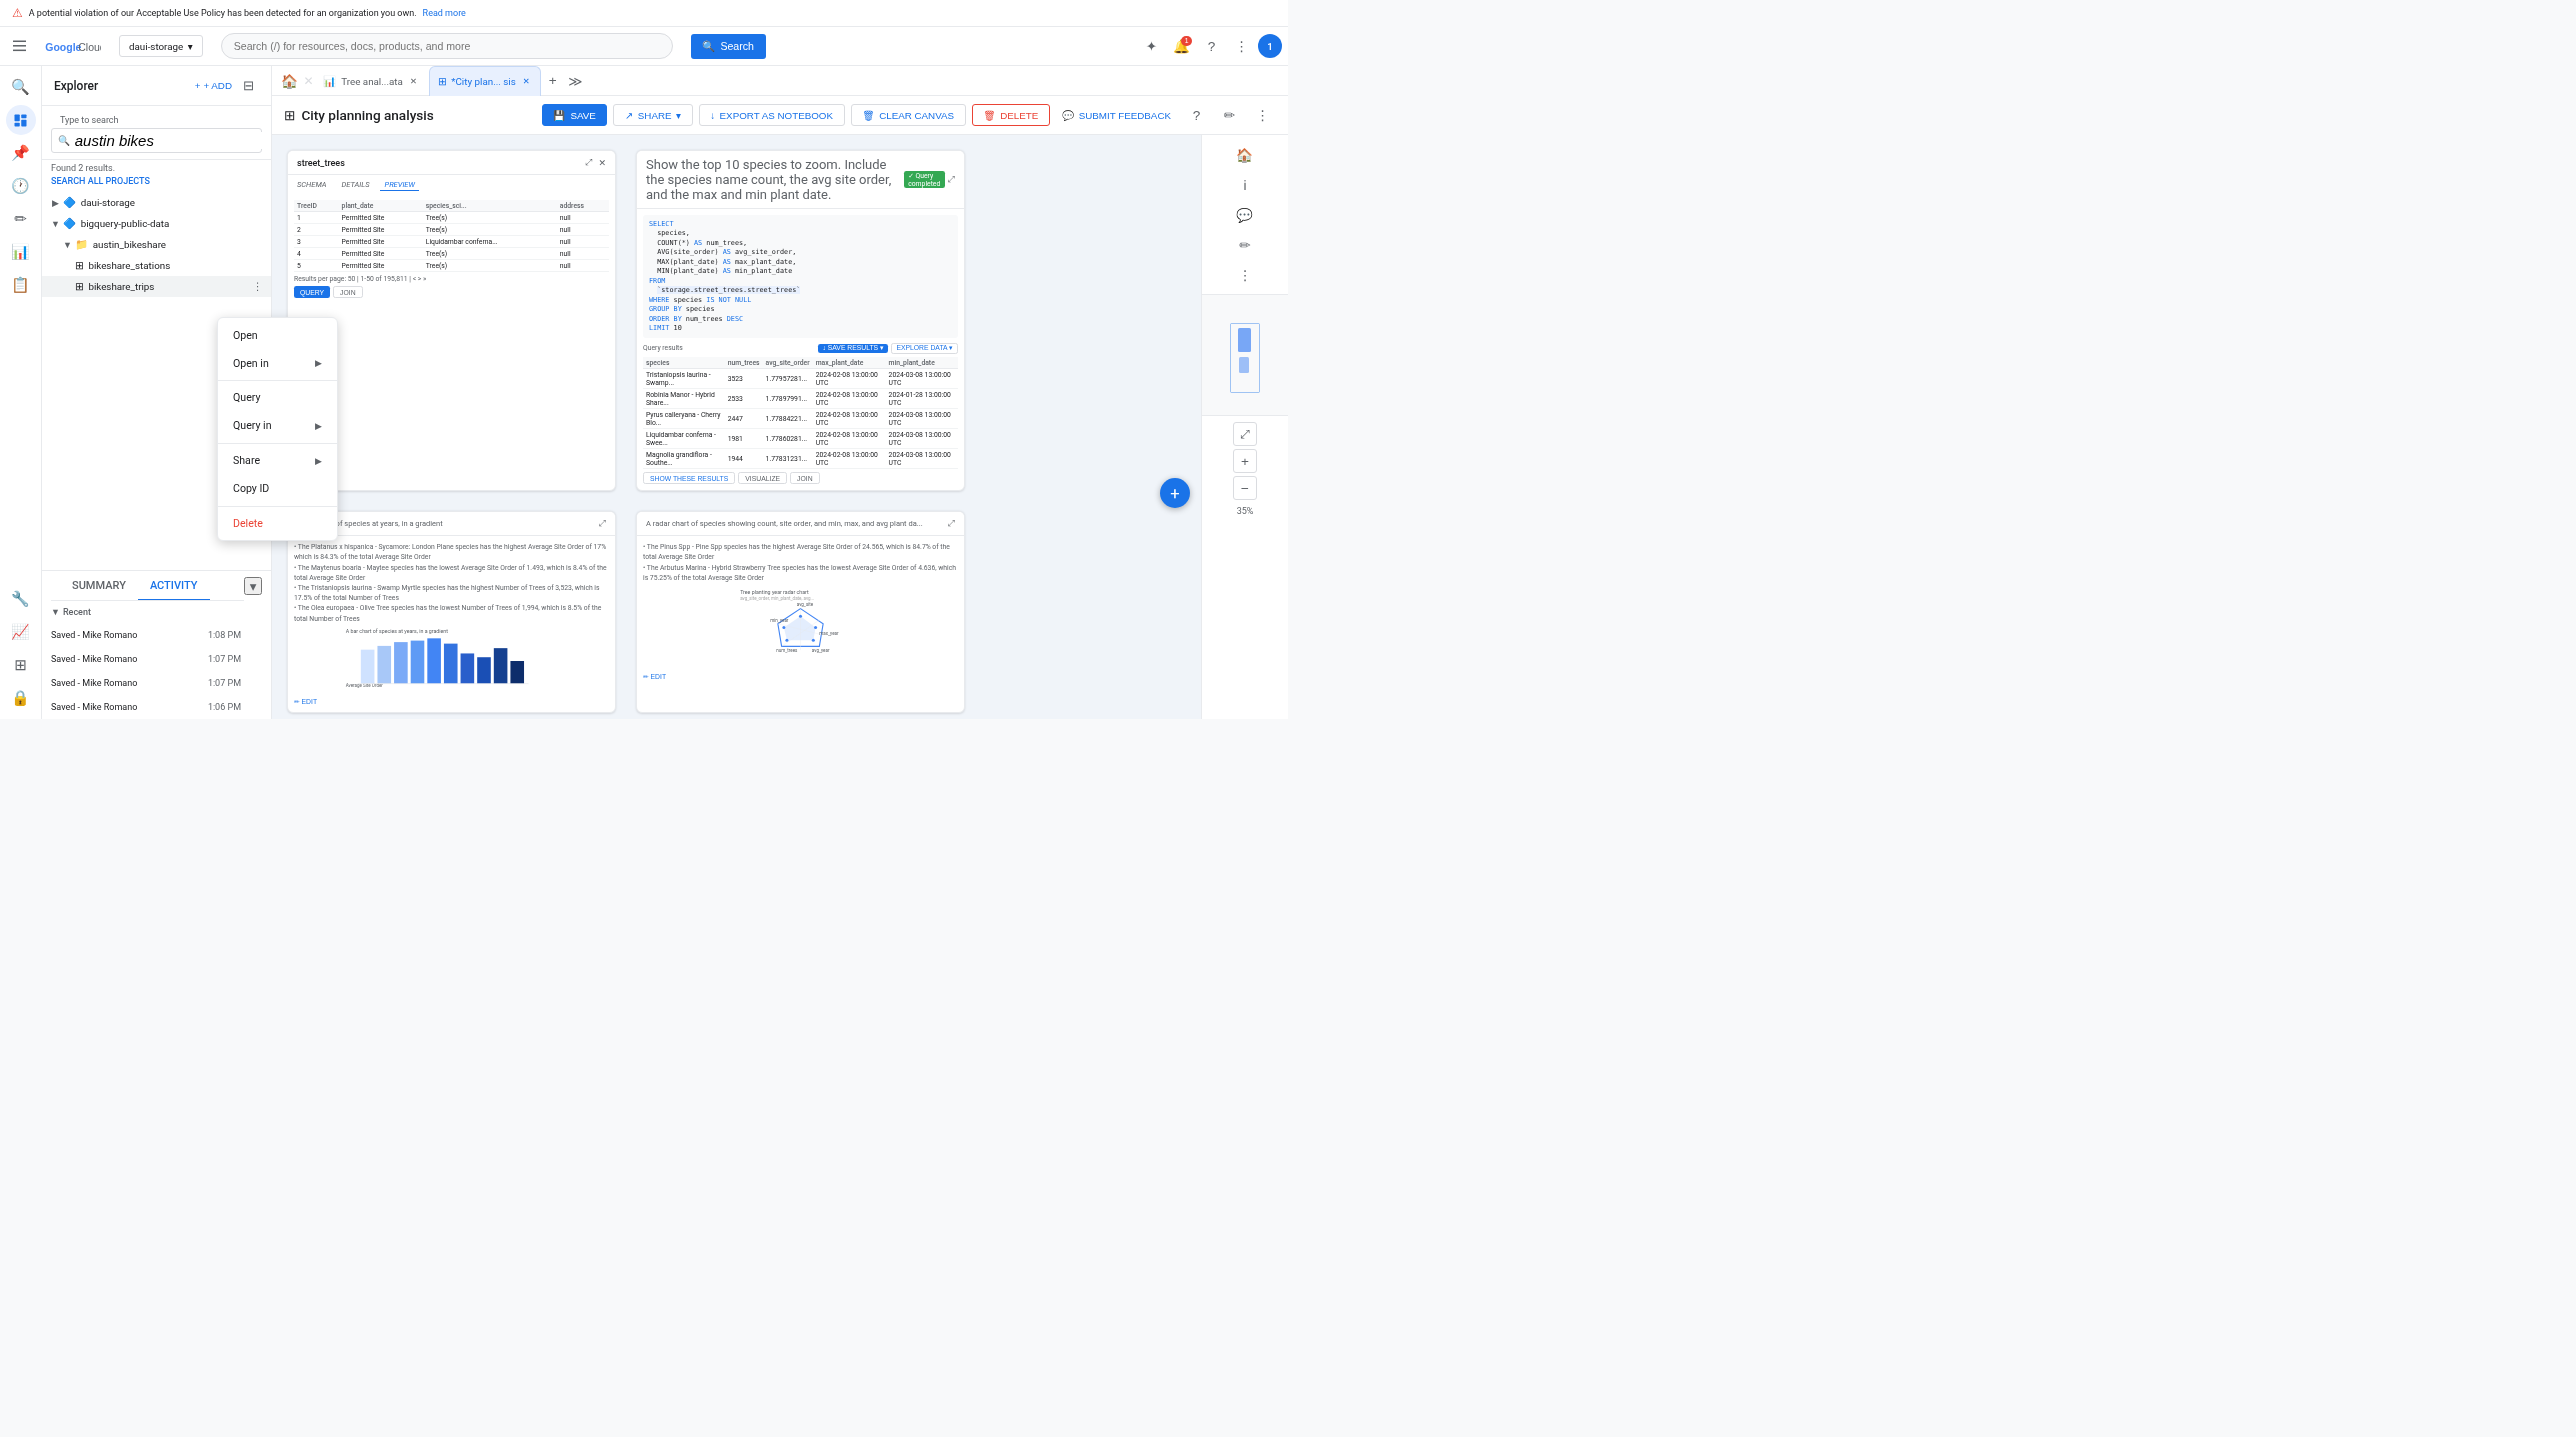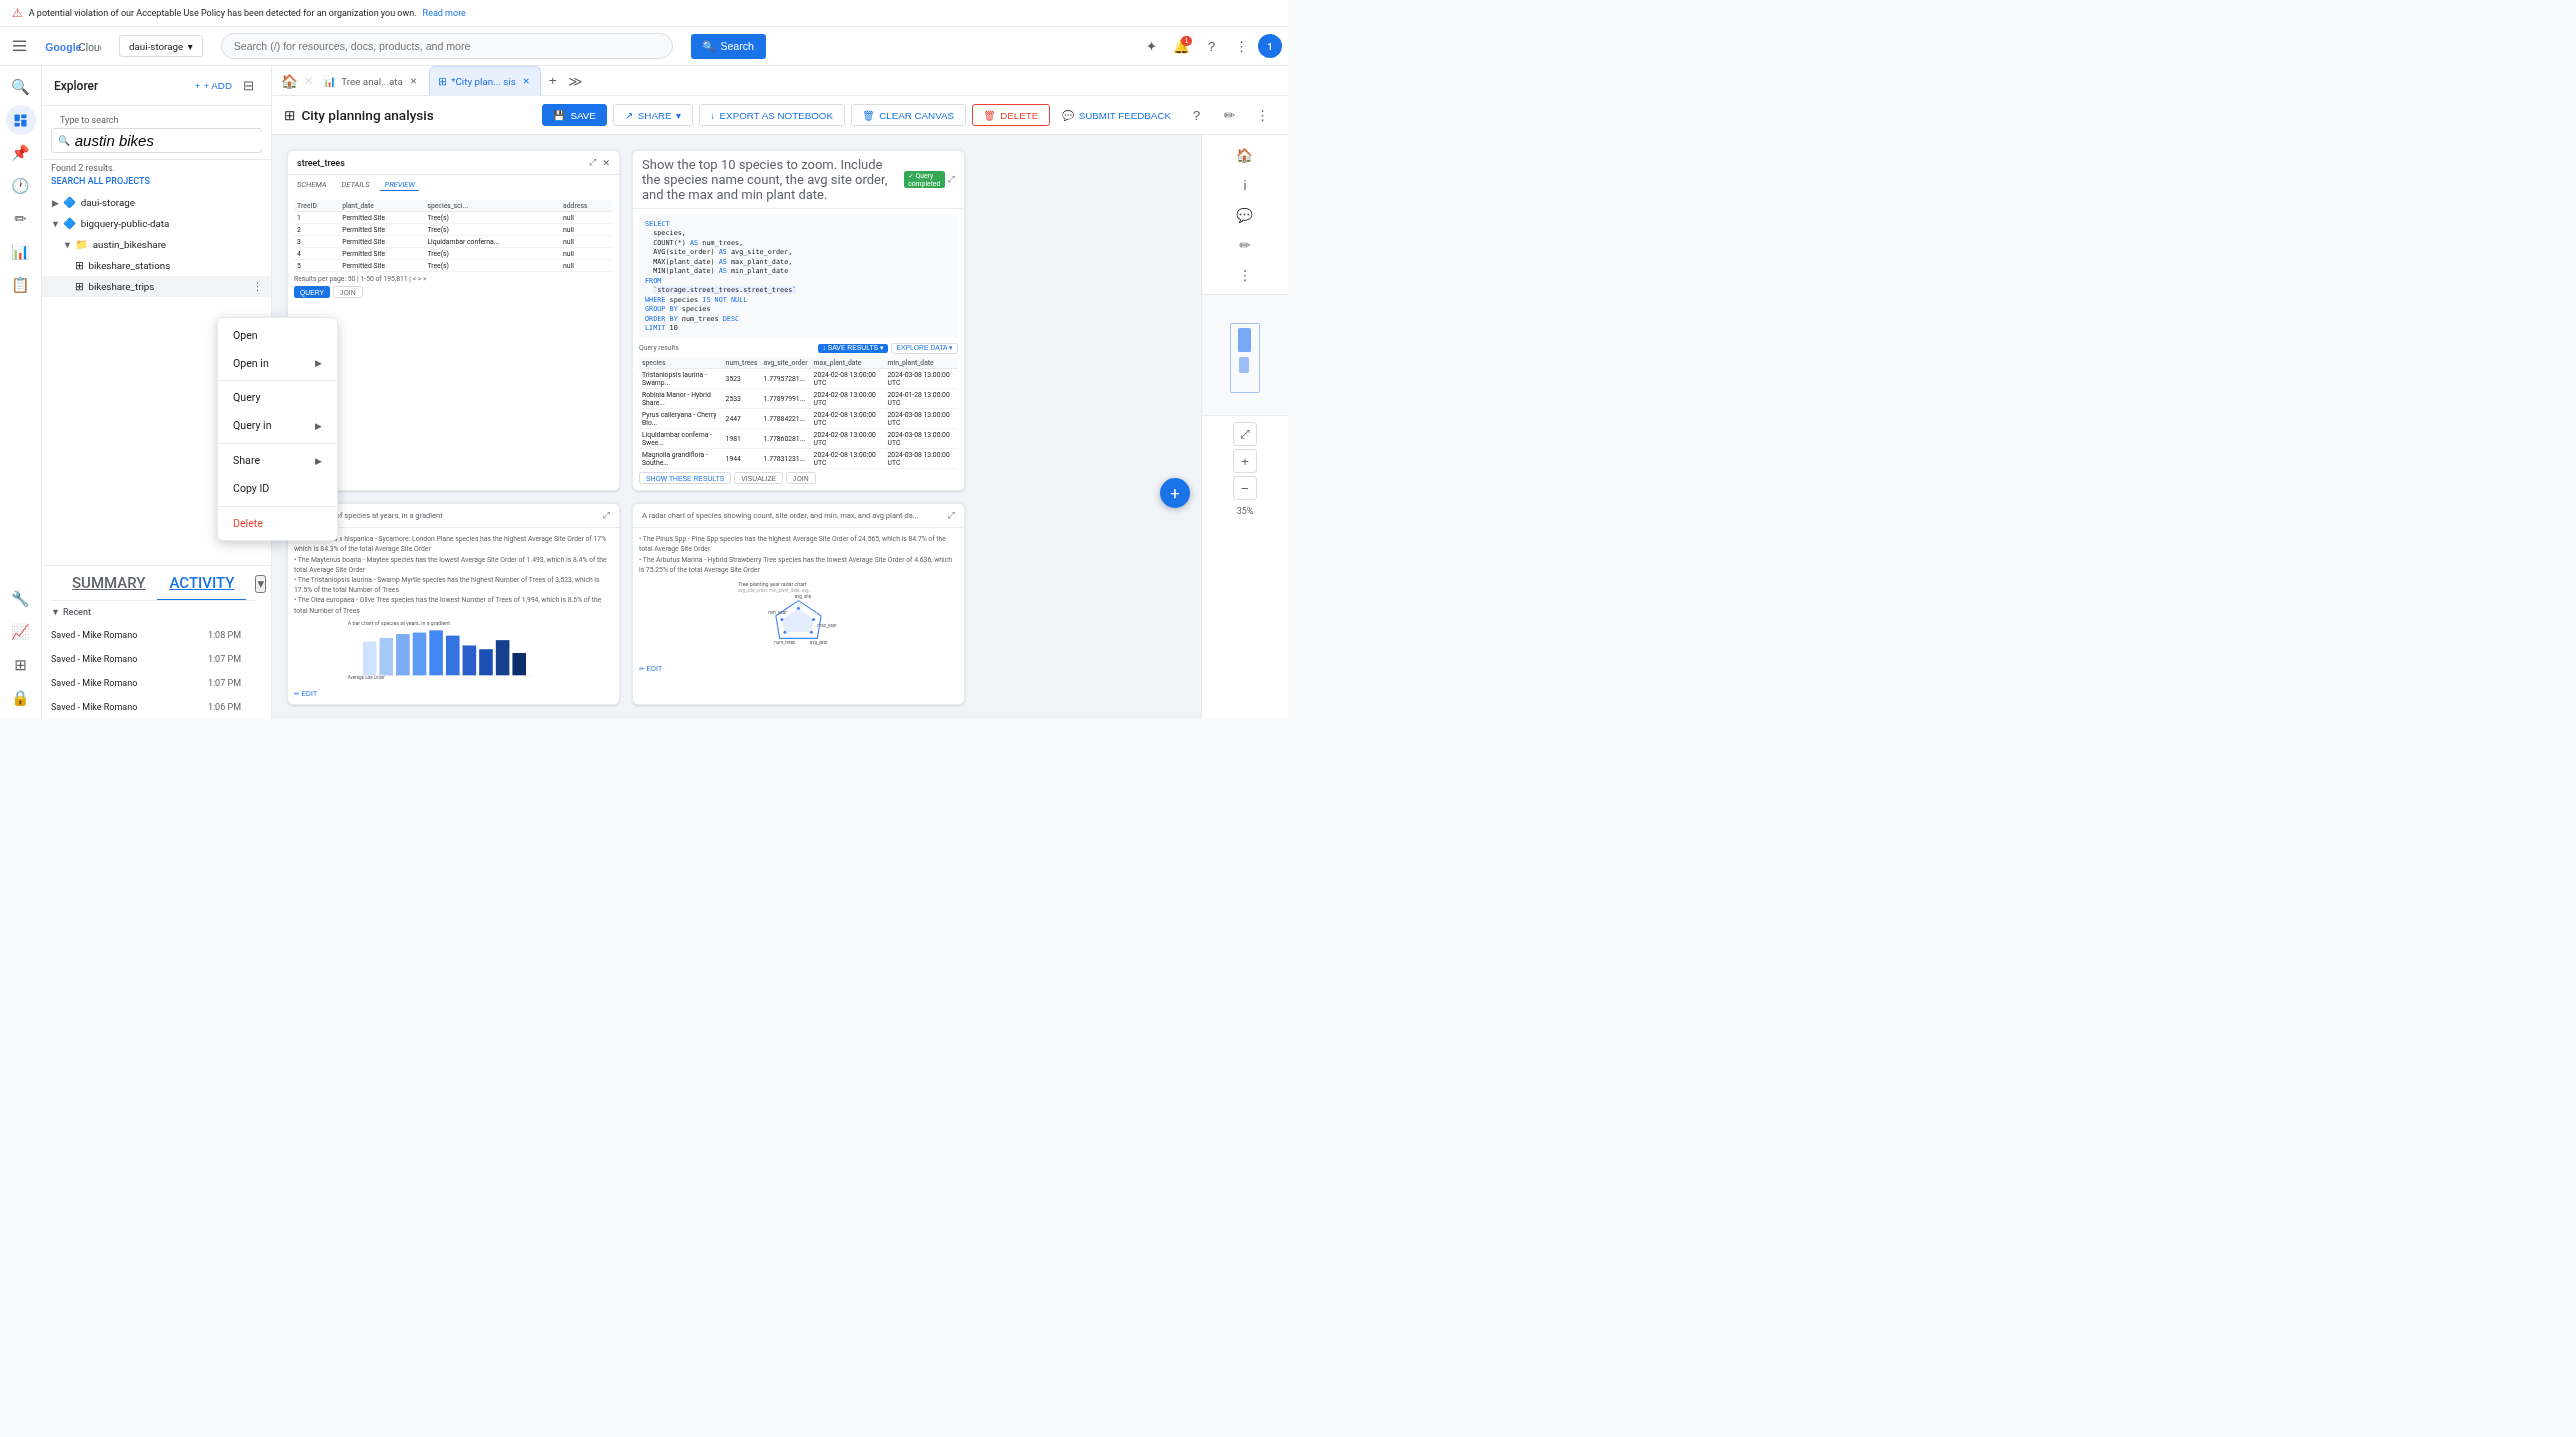--- a/index.html
+++ b/index.html
@@ -206,24 +206,23 @@
       border-top: 0.8px solid #e8eaed;
       padding: 0;
     }
     .bottom-tabs {
       display: flex; padding: 0 9px;
       border-bottom: 0.8px solid #e8eaed;
       gap: 0;
     }
     .bottom-tab {
       padding: 7.5px 12px;
-      font-size: 15px; font-weight: 500;
+      font-size: 11px; font-weight: 500;
       cursor: pointer; color: #5f6368;
       border-bottom: 1.5px solid transparent;
-      text-decoration: underline;
     }
     .bottom-tab.active {
       color: #1a73e8;
       border-bottom-color: #1a73e8;
     }
     .bottom-tab-chevron {
       width: 18px; height: 18px;
       display: flex; align-items: center; justify-content: center;
       cursor: pointer; color: #5f6368; margin-left: auto;
     }
@@ -742,21 +741,21 @@
         <button class="nav-icon-btn">?</button>
         <button class="nav-icon-btn">✏</button>
         <button class="nav-icon-btn">⋮</button>
       </div>
     </div>
 
     <div style="flex:1;display:flex;overflow:hidden;position:relative">
 
       <div class="canvas-area">
 
-        <div style="display:grid;grid-template-columns:1fr 1fr;gap:12px;max-width:678px;">
+        <div style="display:grid;grid-template-columns:1fr 1fr;gap:20px;max-width:678px;">
 
           <div class="canvas-card" style="grid-column:1;grid-row:1">
             <div class="canvas-card-header">
               <span style="font-weight:500;color:#202124">street_trees</span>
               <div style="display:flex;gap:6px;align-items:center">
                 <button style="background:none;border:none;cursor:pointer;color:#5f6368;font-size:9px">⤢</button>
                 <button style="background:none;border:none;cursor:pointer;color:#5f6368;font-size:9px">✕</button>
               </div>
             </div>
             <div class="schema-tab-row">

